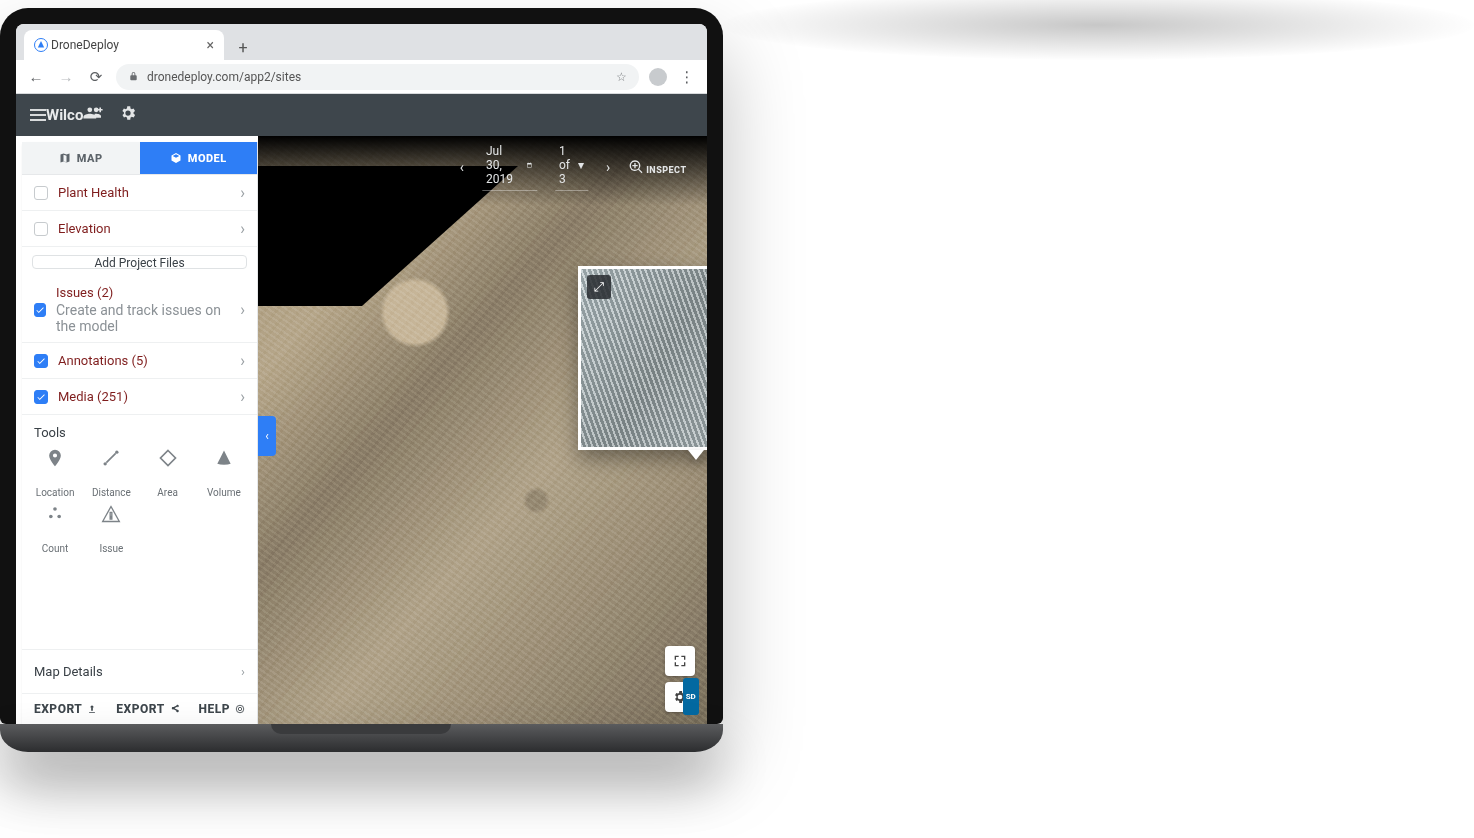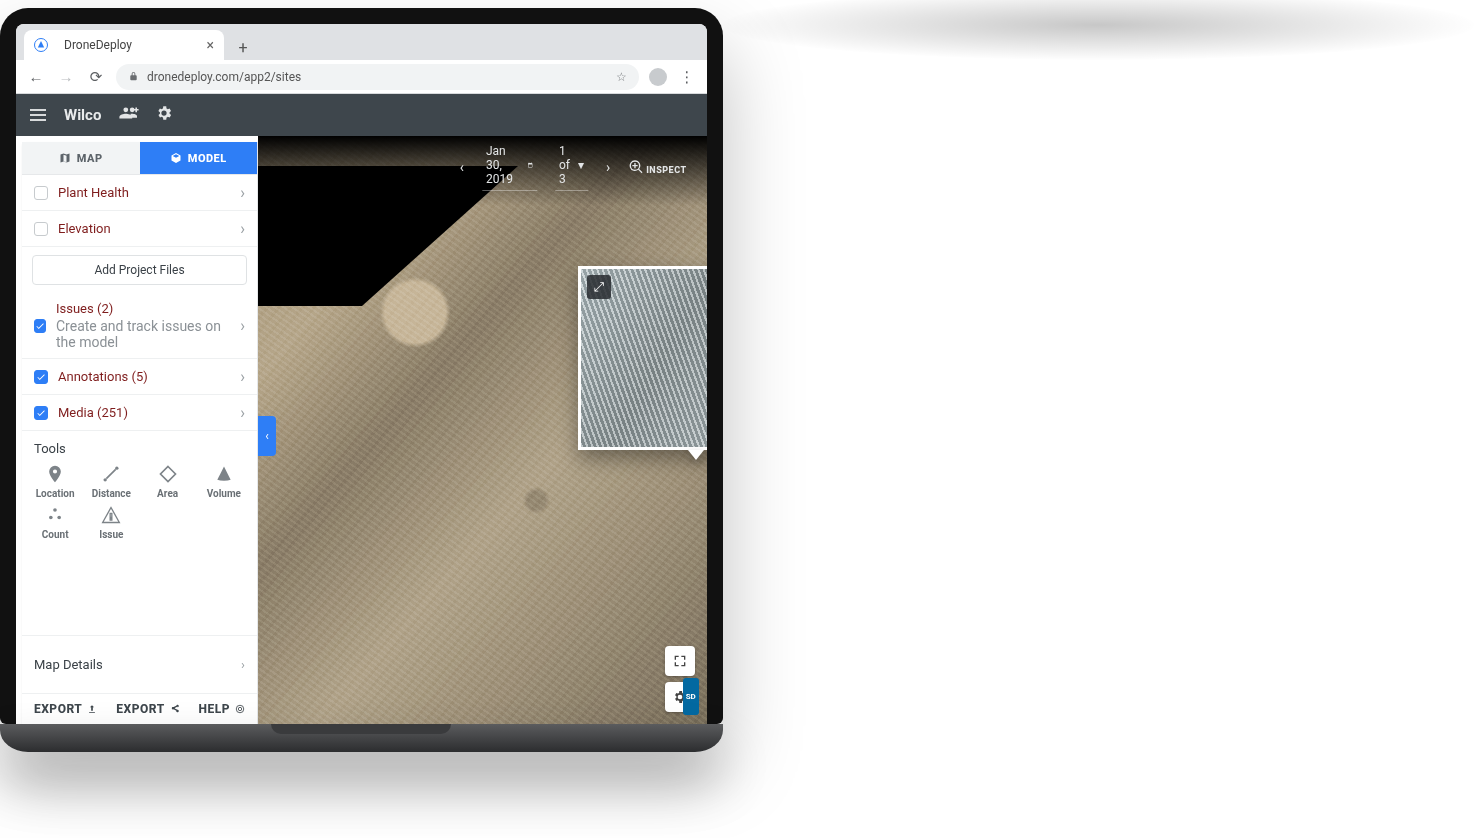--- a/index.html
+++ b/index.html
@@ -6,35 +6,35 @@
   body { background: #fff; width: 1474px; height: 838px; overflow: hidden; display:flex; align-items:flex-start; justify-content:center;}
   .laptop { position:relative; width: 1270px; margin-top:8px;}
   .screen-border { background:#111; border-radius: 28px 28px 6px 6px; padding: 16px 16px 0 16px; box-shadow: 0 40px 80px rgba(0,0,0,.25); }
   .screen { background:#fff; border-radius: 8px 8px 0 0; overflow:hidden; height: 700px; display:flex; flex-direction:column;}
   .laptop-base { height: 28px; background: linear-gradient(#5b5c5e,#2c2d2f); border-radius: 0 0 28px 28px / 0 0 22px 22px; box-shadow: 0 30px 50px rgba(0,0,0,.3); position:relative;}
   .laptop-base::before{content:"";position:absolute;top:0;left:50%;width:180px;height:10px;background:#3a3b3d;border-radius:0 0 10px 10px;transform:translateX(-50%);}
   .floor-shadow{width:1320px;height:70px;margin:-10px auto 0;background:radial-gradient(ellipse at center, rgba(0,0,0,.22), rgba(0,0,0,0) 72%);border-radius:50%;}
 
   
   .tabbar{height:36px;background:#dfe1e4;display:flex;align-items:flex-end;padding:4px 8px 0;gap:6px;}
-  .tab{background:#fff;border-radius:8px 8px 0 0;height:30px;min-width:200px;display:flex;align-items:center;padding:0 10px;gap:16px;font-size:12px;color:#444;position:relative;}
+  .tab{background:#fff;border-radius:8px 8px 0 0;height:30px;min-width:200px;display:flex;align-items:center;padding:0 10px;gap:3px;font-size:12px;color:#444;position:relative;}
   .tab .favicon{width:14px;height:14px;border:1.5px solid #2e7ef6;border-radius:50%;display:inline-flex;align-items:center;justify-content:center;}
   .tab .favicon svg{width:8px;height:8px;}
   .tab-close{margin-left:auto;color:#666;font-size:14px;line-height:1;cursor:pointer;}
   .newtab{width:26px;height:26px;display:flex;align-items:center;justify-content:center;color:#555;font-size:16px;cursor:pointer;}
   .addrbar{height:34px;background:#fff;border-bottom:1px solid #d8dadc;display:flex;align-items:center;padding:0 10px;gap:10px;}
   .nav-btn{color:#5c5f62;width:20px;text-align:center;font-size:15px;cursor:pointer;}
   .nav-btn.dim{color:#b9bcbf;}
   .urlfield{flex:1;display:flex;align-items:center;gap:8px;background:#f1f3f4;border-radius:14px;height:26px;padding:0 12px;color:#555;font-size:12px;}
   .urlfield svg{width:11px;height:11px;fill:#6a6d70;}
   .star{color:#7c7f82;}
   .avatar{width:18px;height:18px;border-radius:50%;background:#c8cbce;}
 
   
-  .apphdr{height:42px;background:#3e464c;display:flex;align-items:center;color:#e9ebec;padding:0 14px;gap:18px;}
+  .apphdr{height:42px;background:#3e464c;display:flex;align-items:center;color:#e9ebec;padding:0 14px;}
   .hamburger{display:flex;flex-direction:column;gap:3px;cursor:pointer;}
   .hamburger span{width:16px;height:2px;background:#d9dbdc;}
   .proj-title{font-weight:700;font-size:15px;}
   .tabs-center{margin-left:auto;margin-right:auto;display:flex;gap:22px;align-items:center;}
   .navlink{font-weight:800;font-size:12px;letter-spacing:1px;color:#cfd3d5;cursor:pointer;}
   .navlink.active{background:#fff;color:#3c444a;padding:4px 14px;border-radius:12px;}
   .hdr-right{display:flex;gap:16px;align-items:center;}
   .icon-btn{cursor:pointer;color:#e3e5e6;}
 
   
@@ -44,28 +44,28 @@
   .viewtoggle button{flex:1;height:32px;border:0;background:#f2f4f5;color:#5d646a;font-weight:800;font-size:11px;letter-spacing:.5px;display:flex;align-items:center;justify-content:center;gap:6px;cursor:pointer;}
   .viewtoggle button.active{background:#2e7ef6;color:#fff;}
   .layer{display:flex;align-items:center;padding:8px 12px;border-bottom:1px solid #eef0f1;gap:10px;cursor:pointer;}
   .layer .chk{width:14px;height:14px;border:1.5px solid #c7cbce;border-radius:3px;display:inline-flex;align-items:center;justify-content:center;}
   .layer .chk.on{background:#2e7ef6;border-color:#2e7ef6;}
   .layer .chk.on svg{width:10px;height:10px;fill:#fff;}
   .layer .lbl{font-size:13px;color:#7f1d1d;}
   .layer .sub{font-size:14px;color:#8b9196;margin-top:2px;}
   .layer .col{display:flex;flex-direction:column;}
   .layer .chev{margin-left:auto;color:#9aa0a4;}
-  .addbtn{margin:8px 10px;border:1px solid #dfe2e4;border-radius:4px;background:#fff;height:30px;font-size:12px;color:#3a4147;cursor:pointer;}
+  .addbtn{margin:8px 10px;border:1px solid #dfe2e4;border-radius:4px;background:#fff;height:14px;font-size:12px;color:#3a4147;cursor:pointer;}
   .tools-hdr{padding:10px 12px 4px;font-size:13px;color:#3a4147;}
   .tools-grid{display:grid;grid-template-columns:repeat(4,1fr);gap:6px;padding:4px 8px 10px;}
-  .tool{display:flex;flex-direction:column;align-items:center;gap:4px;color:#6a7075;cursor:pointer;font-weight:bold;}
+  .tool{display:flex;flex-direction:column;align-items:center;gap:19px;color:#6a7075;cursor:pointer;}
   .tool svg{width:20px;height:20px;fill:#7d8388;}
   .tool span{font-size:10px;}
   .spacer{flex:1;}
-  .mapdetails{border-top:1px solid #eef0f1;padding:21px 12px;display:flex;align-items:center;font-size:13px;color:#3a4147;cursor:pointer;}
+  .mapdetails{border-top:1px solid #eef0f1;padding:14px 12px;display:flex;align-items:center;font-size:13px;color:#3a4147;cursor:pointer;}
   .mapdetails .chev{margin-left:auto;color:#9aa0a4;}
   .bottombar{display:flex;justify-content:space-between;border-top:1px solid #eef0f1;padding:8px 12px;}
   .bottombar a{font-size:12px;font-weight:800;letter-spacing:.5px;color:#3e464c;display:flex;align-items:center;gap:5px;cursor:pointer;}
 
   
   .mappane{flex:1;position:relative;background:#0a0a0a;overflow:hidden;}
   .mapbg{position:absolute;inset:0;}
   .mapbg .ground{position:absolute;inset:0;background:
      radial-gradient(circle at 35% 30%, #c8b697 0 6%, transparent 7%),
      radial-gradient(circle at 62% 62%, #9a8c73 0 2%, transparent 3%),
@@ -293,21 +293,21 @@
         <div class="mappane">
           <div class="mapbg">
               <div class="ground"></div>
             </div>
           <div class="blackcap"></div>
           <div class="blackcorner"></div>
 
           <div class="topctl">
             <span class="arrow">‹</span>
             <span class="seg">
-              <span>Jan 30, 2019</span>
+              <span>Jul 30, 2019</span>
               <svg width="12" height="12" viewBox="0 0 24 24" fill="currentColor">
                   <path d="M19 4h-1V2h-2v2H8V2H6v2H5a2 2 0 0 0-2 2v14a2 2 0 0 0 2 2h14a2 2 0 0 0 2-2V6a2 2 0 0 0-2-2zm0 16H5V10h14v10z"></path>
                 </svg>
             </span>
             <span class="seg">
               <span>1 of 3</span>
               <span>▾</span>
             </span>
             <span class="arrow">›</span>
             <div class="inspect">

